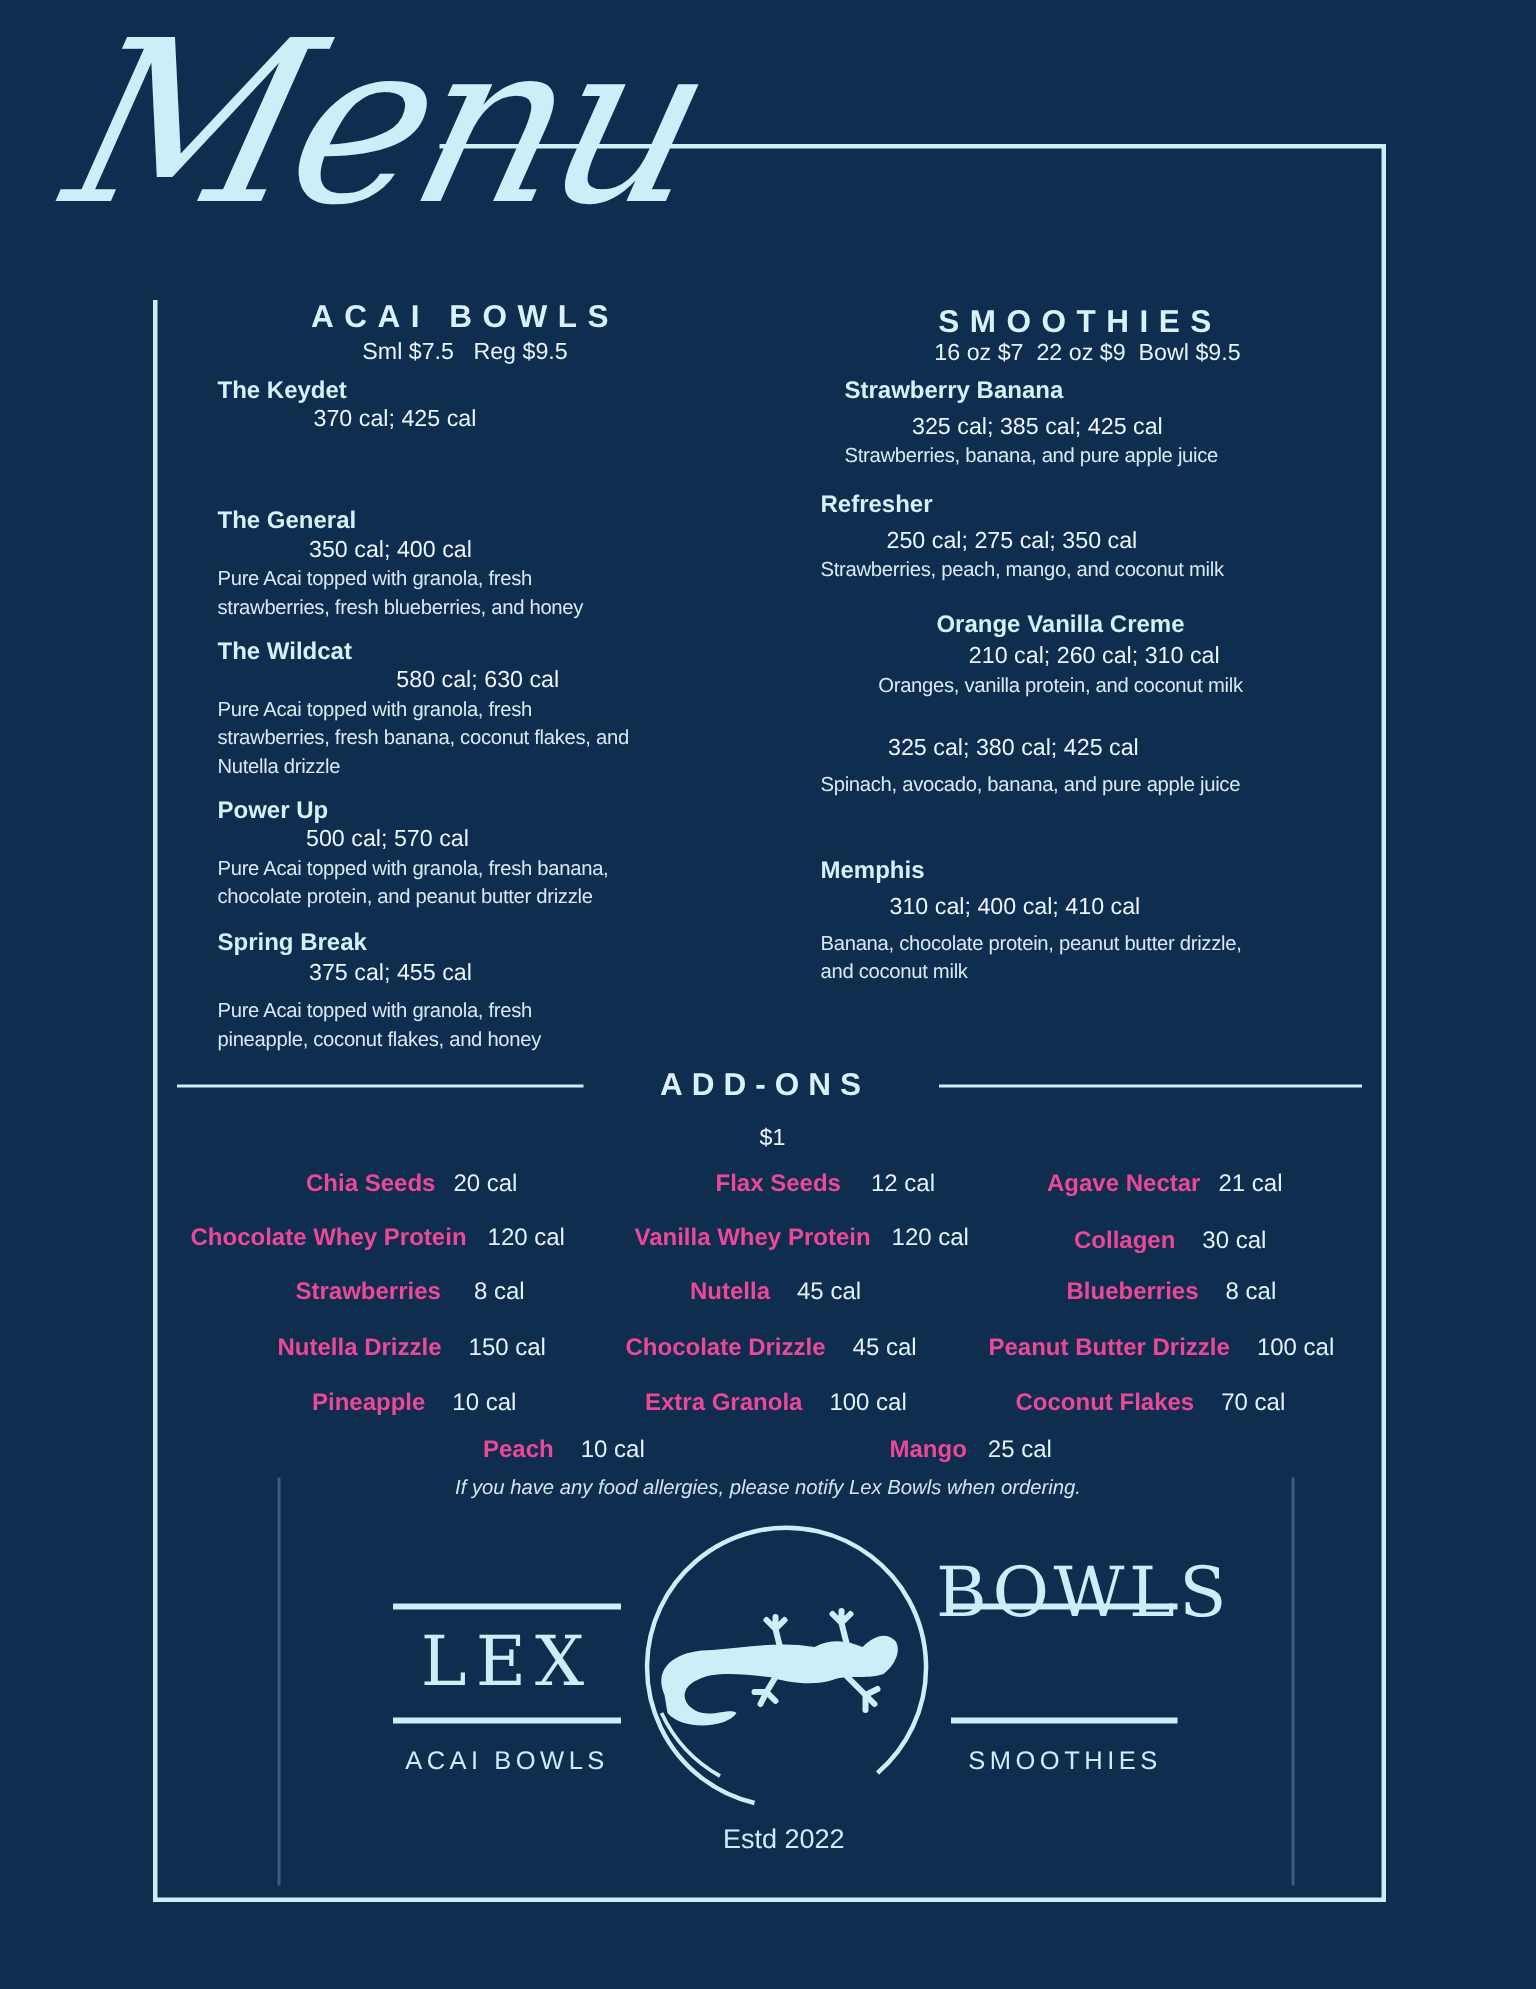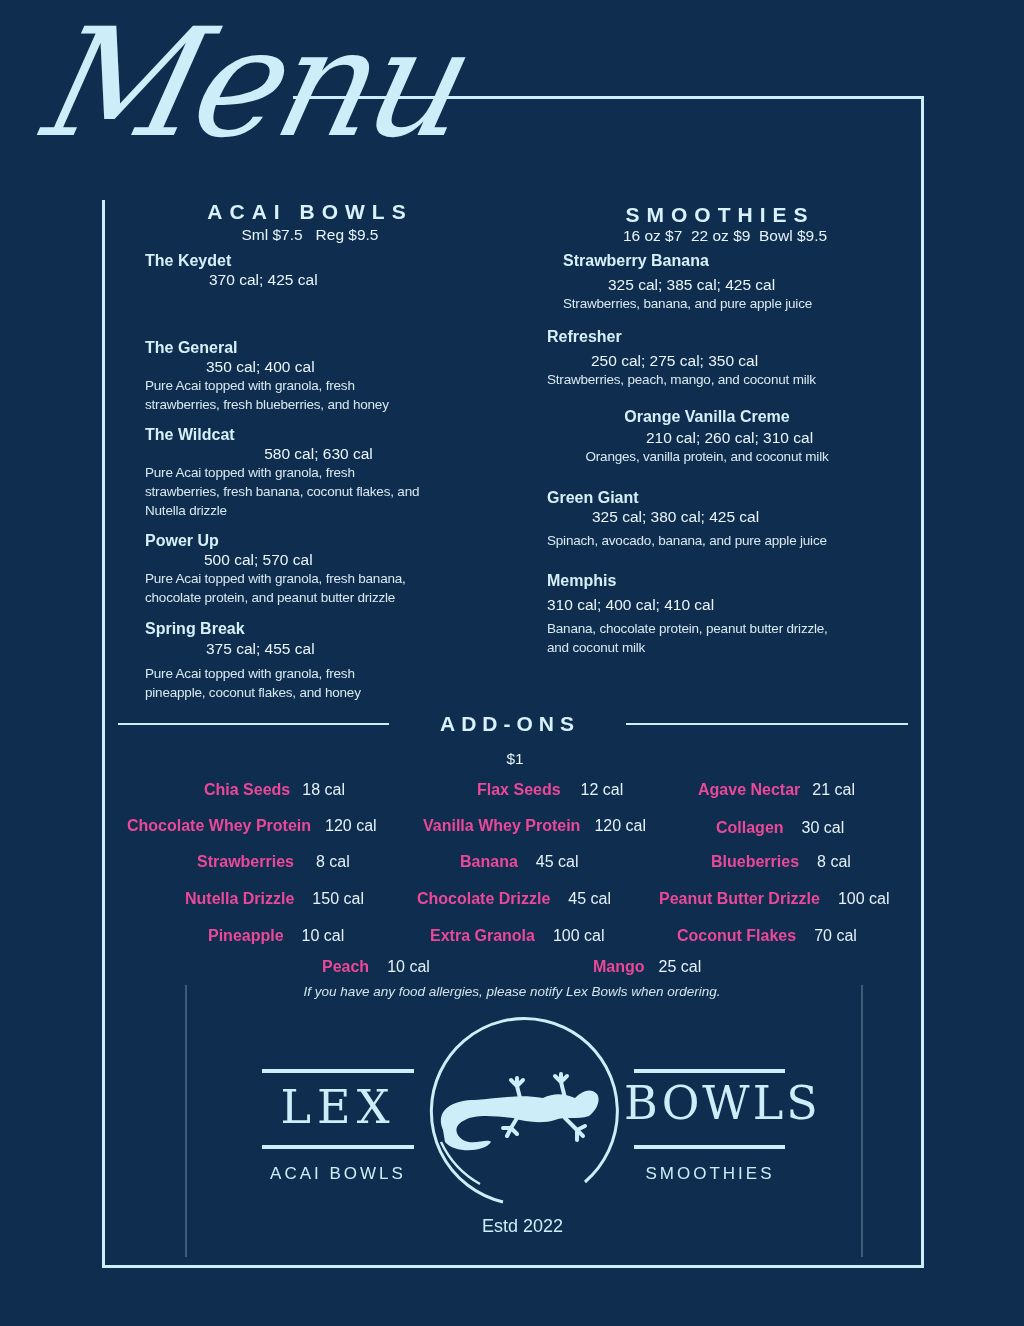--- a/index.html
+++ b/index.html
@@ -100,45 +100,44 @@
   <div class="item-name">Refresher</div>
   <div class="item-cal" style="margin-left:44px; margin-top:6px;">250 cal; 275 cal; 350 cal</div>
   <div class="item-desc">Strawberries, peach, mango, and coconut milk</div>
 </div>
 <div class="item" style="left:547px; top:408px; width:320px;text-align:center;">
   <div class="item-name">Orange Vanilla Creme</div>
   <div class="item-cal" style="margin-left:45px; margin-top:3px;">210 cal; 260 cal; 310 cal</div>
   <div class="item-desc">Oranges, vanilla protein, and coconut milk</div>
 </div>
 <div class="item" style="left:547px; top:489px; width:320px;">
-  <div class="item-name">Green Giant</div>
   <div class="item-cal" style="margin-left:45px; margin-top:1px; margin-bottom:5px;">325 cal; 380 cal; 425 cal</div>
   <div class="item-desc">Spinach, avocado, banana, and pure apple juice</div>
 </div>
 <div class="item" style="left:547px; top:572px; width:320px;">
   <div class="item-name">Memphis</div>
-  <div class="item-cal" style="margin-top:6px; margin-bottom:5px;">310 cal; 400 cal; 410 cal</div>
+  <div class="item-cal" style="margin-left:46px; margin-top:6px; margin-bottom:5px;">310 cal; 400 cal; 410 cal</div>
   <div class="item-desc" style="width:295px;">Banana, chocolate protein, peanut butter drizzle, and coconut milk</div>
 </div>
 
 <div class="line" style="left:118px; top:723px; width:271px; height:2px;"></div>
 <div class="line" style="left:626px; top:723px; width:282px; height:2px;"></div>
 <div class="section-title" style="left:400px; width:220px; top:712px; letter-spacing:6px;">ADD-ONS</div>
 <div class="section-sub" style="left:495px; width:40px; top:750px;">$1</div>
 
-<div class="addon" style="left:204px; top:781px;"><span class="n">Chia Seeds</span><span class="c">18 cal</span></div>
+<div class="addon" style="left:204px; top:781px;"><span class="n">Chia Seeds</span><span class="c">20 cal</span></div>
 <div class="addon" style="left:477px; top:781px;text-align:center;"><span class="n">Flax Seeds</span><span class="c" style="margin-left:20px;">12 cal</span></div>
 <div class="addon" style="left:698px; top:781px;"><span class="n">Agave Nectar</span><span class="c">21 cal</span></div>
 
 <div class="addon" style="left:127px; top:817px;"><span class="n">Chocolate Whey Protein</span><span class="c" style="margin-left:14px;">120 cal</span></div>
 <div class="addon" style="left:423px; top:817px;"><span class="n">Vanilla Whey Protein</span><span class="c" style="margin-left:14px;">120 cal</span></div>
 <div class="addon" style="left:716px; top:819px;"><span class="n">Collagen</span><span class="c" style="margin-left:18px;">30 cal</span></div>
 
 <div class="addon" style="left:197px; top:853px;"><span class="n">Strawberries</span><span class="c" style="margin-left:22px;">8 cal</span></div>
-<div class="addon" style="left:460px; top:853px;"><span class="n">Banana</span><span class="c" style="margin-left:18px;">45 cal</span></div>
+<div class="addon" style="left:460px; top:853px;"><span class="n">Nutella</span><span class="c" style="margin-left:18px;">45 cal</span></div>
 <div class="addon" style="left:711px; top:853px;"><span class="n">Blueberries</span><span class="c" style="margin-left:18px;">8 cal</span></div>
 
 <div class="addon" style="left:185px; top:890px;"><span class="n">Nutella Drizzle</span><span class="c" style="margin-left:18px;">150 cal</span></div>
 <div class="addon" style="left:417px; top:890px;"><span class="n">Chocolate Drizzle</span><span class="c" style="margin-left:18px;">45 cal</span></div>
 <div class="addon" style="left:659px; top:890px;"><span class="n">Peanut Butter Drizzle</span><span class="c" style="margin-left:18px;">100 cal</span></div>
 
 <div class="addon" style="left:208px; top:927px;"><span class="n">Pineapple</span><span class="c" style="margin-left:18px;">10 cal</span></div>
 <div class="addon" style="left:430px; top:927px;"><span class="n">Extra Granola</span><span class="c" style="margin-left:18px;">100 cal</span></div>
 <div class="addon" style="left:677px; top:927px;"><span class="n">Coconut Flakes</span><span class="c" style="margin-left:18px;">70 cal</span></div>
 
@@ -148,21 +147,21 @@
 <div class="allergy">If you have any food allergies, please notify Lex Bowls when ordering.</div>
 
 <div>
   <div class="line" style="left:262px; top:1069px; width:152px; height:4px;"></div>
   <div class="line" style="left:262px; top:1145px; width:152px; height:4px;"></div>
   <div class="logo-word" style="left:262px; width:152px; top:1080px;">LEX</div>
   <div class="logo-sub" style="left:258px; width:160px; top:1164px;">ACAI BOWLS</div>
 
   <div class="line" style="left:634px; top:1069px; width:151px; height:4px;"></div>
   <div class="line" style="left:634px; top:1145px; width:151px; height:4px;"></div>
-  <div class="logo-word" style="left:624px; width:170px; top:1076px; letter-spacing:3px;">BOWLS</div>
+  <div class="logo-word" style="left:624px; width:170px; top:1034px; letter-spacing:3px;">BOWLS</div>
   <div class="logo-sub" style="left:630px; width:160px; top:1164px;">SMOOTHIES</div>
 
   <svg class="abs" style="left:425px; top:1012px;" width="195" height="196" viewBox="0 0 195 196">
     <path d="M 78 190 A 93 93 0 1 1 160 170" fill="none" stroke="#cdeef8" stroke-width="3"></path>
     <path d="M 55 172 A 93 93 0 0 1 16 130" fill="none" stroke="#cdeef8" stroke-width="2.5"></path>
 
     <path d="M 18 118 C 10 100 25 88 50 88 C 75 86 95 82 118 86 C 130 80 140 82 150 86 C 158 78 166 76 172 82 C 176 88 172 98 164 104 C 152 108 140 104 130 108 C 118 112 100 110 88 106 C 70 104 50 102 40 108 C 30 112 28 122 38 128 C 48 134 62 126 66 130 C 60 140 30 142 20 130 Z" fill="#cdeef8"></path>
 
     <path d="M 96 90 L 92 74 M 92 74 L 86 68 M 92 74 L 92 66 M 92 74 L 98 68" stroke="#cdeef8" stroke-width="4" fill="none" stroke-linecap="round"></path>
     <path d="M 140 86 L 136 70 M 136 70 L 130 64 M 136 70 L 136 62 M 136 70 L 142 64" stroke="#cdeef8" stroke-width="4" fill="none" stroke-linecap="round"></path>

